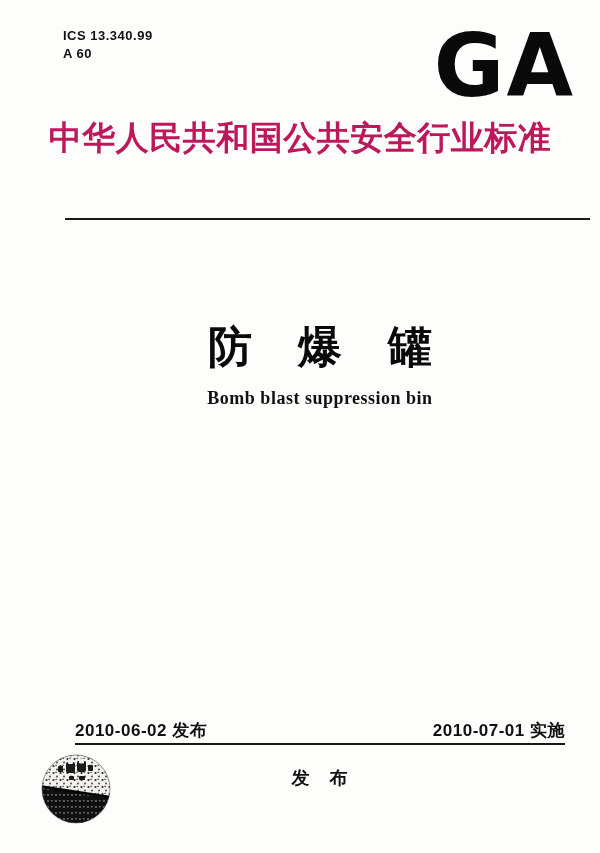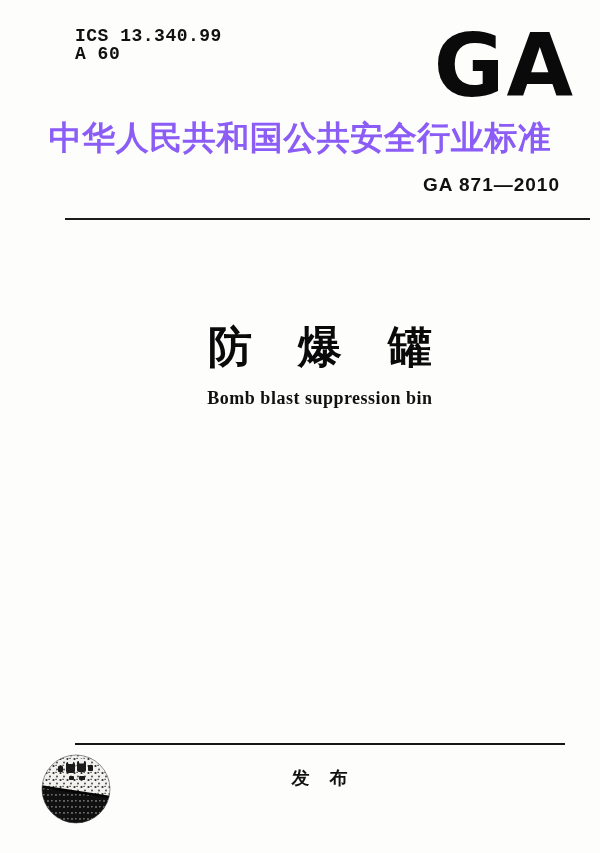--- a/index.html
+++ b/index.html
@@ -5,37 +5,37 @@
   html,body{margin:0;padding:0;background:#ffffff;}
   .page{
     position:relative;
     width:600px;height:853px;
     background:#fdfdfc;
     font-family:"Liberation Sans",sans-serif;
     color:#111;
     overflow:hidden;
   }
   .ics-block{
-    position:absolute;left:75px;top:27px;
-    font-family:Liberation Mono, monospace;
-    font-weight:bold;font-size:18px;line-height:18px;
+    position:absolute;left:63px;top:27px;
+    font-family:Liberation Sans, sans-serif;
+    font-weight:bold;font-size:13px;line-height:18px;
     letter-spacing:0.5px;
   }
   .ga-logo{
     position:absolute;right:25px;top:28px;
     font-family:"DejaVu Sans",sans-serif;
     font-weight:800;font-size:86px;line-height:74px;
     letter-spacing:2px;color:#0a0a0a;
     transform:scaleY(1.02);transform-origin:top right;
   }
   .std-title{
     position:absolute;left:0;top:116px;width:600px;
     text-align:center;
     font-weight:bold;font-size:33px;letter-spacing:0.5px;
-    color:#8b5cf6;white-space:nowrap;
+    color:#be185d;white-space:nowrap;
   }
   .std-number{
     position:absolute;right:40px;top:174px;
     font-weight:bold;font-size:19px;letter-spacing:1px;
   }
   .rule-top{
     position:absolute;left:65px;top:218px;width:525px;height:2px;
     background:#1c1c1c;
   }
   .doc-title{
@@ -74,32 +74,35 @@
 
   <div class="ics-block">
     <div>ICS 13.340.99</div>
     <div>A 60</div>
   </div>
 
   <div class="ga-logo">GA</div>
 
   <div class="std-title">中华人民共和国公共安全行业标准</div>
 
-  <div class="std-number">GA 871—2010</div>
 
   <div class="rule-top"></div>
 
   <div class="doc-title">
     <span>防</span>
     <span>爆</span>
     <span>罐</span>
   </div>
 
   <div class="doc-subtitle">Bomb blast suppression bin</div>
 
+  <div class="dates-row">
+    <span>2010-06-02 发布</span>
+    <span>2010-07-01 实施</span>
+  </div>
 
   <div class="rule-bottom"></div>
 
   <div class="publisher-row">
     <span>发　布</span>
   </div>
 
   <svg class="seal" viewBox="0 0 78 80" aria-hidden="true">
     <defs>
       <clipPath id="sealClip">

